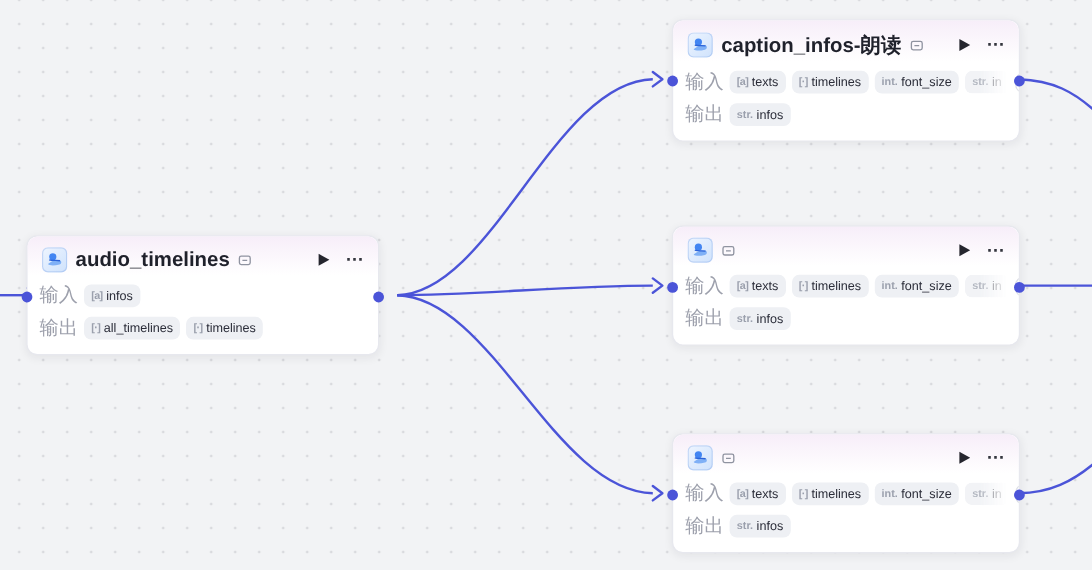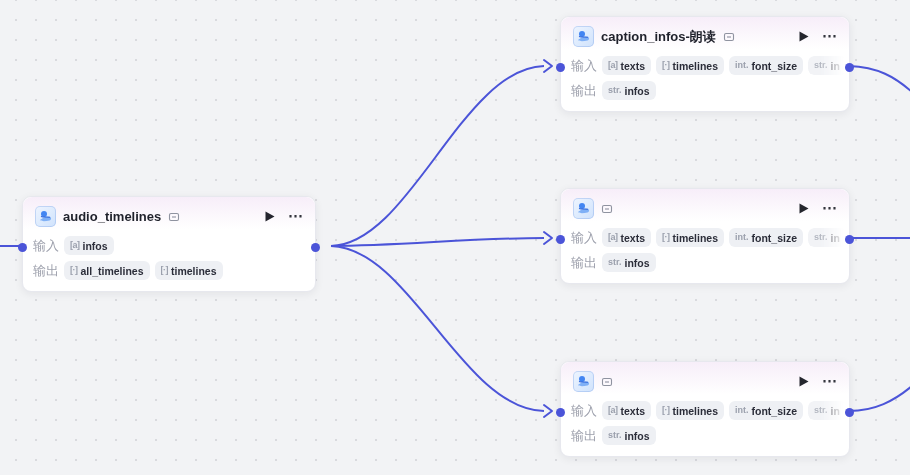--- a/index.html
+++ b/index.html
@@ -34,36 +34,36 @@
     padding:9px 12px 6px 12px;
     background:linear-gradient(180deg,#f7eef9 0%,rgba(255,255,255,0) 90%);
     border-radius:9px 9px 0 0;
   }
   .node-icon{
     width:21px;height:21px;flex:0 0 auto;border-radius:5px;
     background:linear-gradient(135deg,#eef5ff,#cfe2fc);
     box-shadow:inset 0 0 0 1px rgba(120,160,230,.35);
     display:flex;align-items:center;justify-content:center;
   }
-  .node-title{font-size:13px;font-weight:700;color:#1f212b;white-space:nowrap;}
+  .node-title{font-size:17px;font-weight:700;color:#1f212b;white-space:nowrap;}
   .note-icon{display:flex;align-items:center;color:#8f93a0;}
   .header-actions{margin-left:auto;display:flex;align-items:center;gap:13px;}
   .icon-btn{background:none;border:none;padding:0;cursor:pointer;display:flex;align-items:center;color:#26272f;}
   .more-icon::before{content:"⋯";font-size:15px;font-weight:800;color:#33353d;line-height:10px;}
 
   .node-row{
     display:flex;align-items:center;gap:5px;
     padding:3px 10px;white-space:nowrap;overflow:hidden;
   }
-  .row-label{font-size:13px;color:#9da0ac;flex:0 0 auto;min-width:23px;font-family:Liberation Serif, serif;}
+  .row-label{font-size:16px;color:#9da0ac;flex:0 0 auto;min-width:23px;font-family:Liberation Serif, serif;}
   .pill{
     display:inline-flex;align-items:center;gap:3px;flex:0 0 auto;
     background:#eef0f4;border-radius:6px;padding:2px 6px;height:15px;
   }
-  .pname{font-size:10.5px;font-weight:700;color:#2b2d39;}
+  .pname{font-size:10.5px;font-weight:400;color:#2b2d39;}
   .tprefix,.ticon{font-style:normal;font-size:9px;font-weight:700;color:#9ba0ad;line-height:1;}
   .ticon-arrstr::before{content:"[a]";letter-spacing:-0.5px;}
   .ticon-arr::before{content:"[·]";letter-spacing:-0.5px;}
   .pill.faded{
     max-width:42px;opacity:.75;overflow:hidden;
     -webkit-mask-image:linear-gradient(90deg,#000 35%,transparent 95%);
     mask-image:linear-gradient(90deg,#000 35%,transparent 95%);
   }
   .more-pill{
     background:transparent;border:1px solid #d8dae2;opacity:.9;

